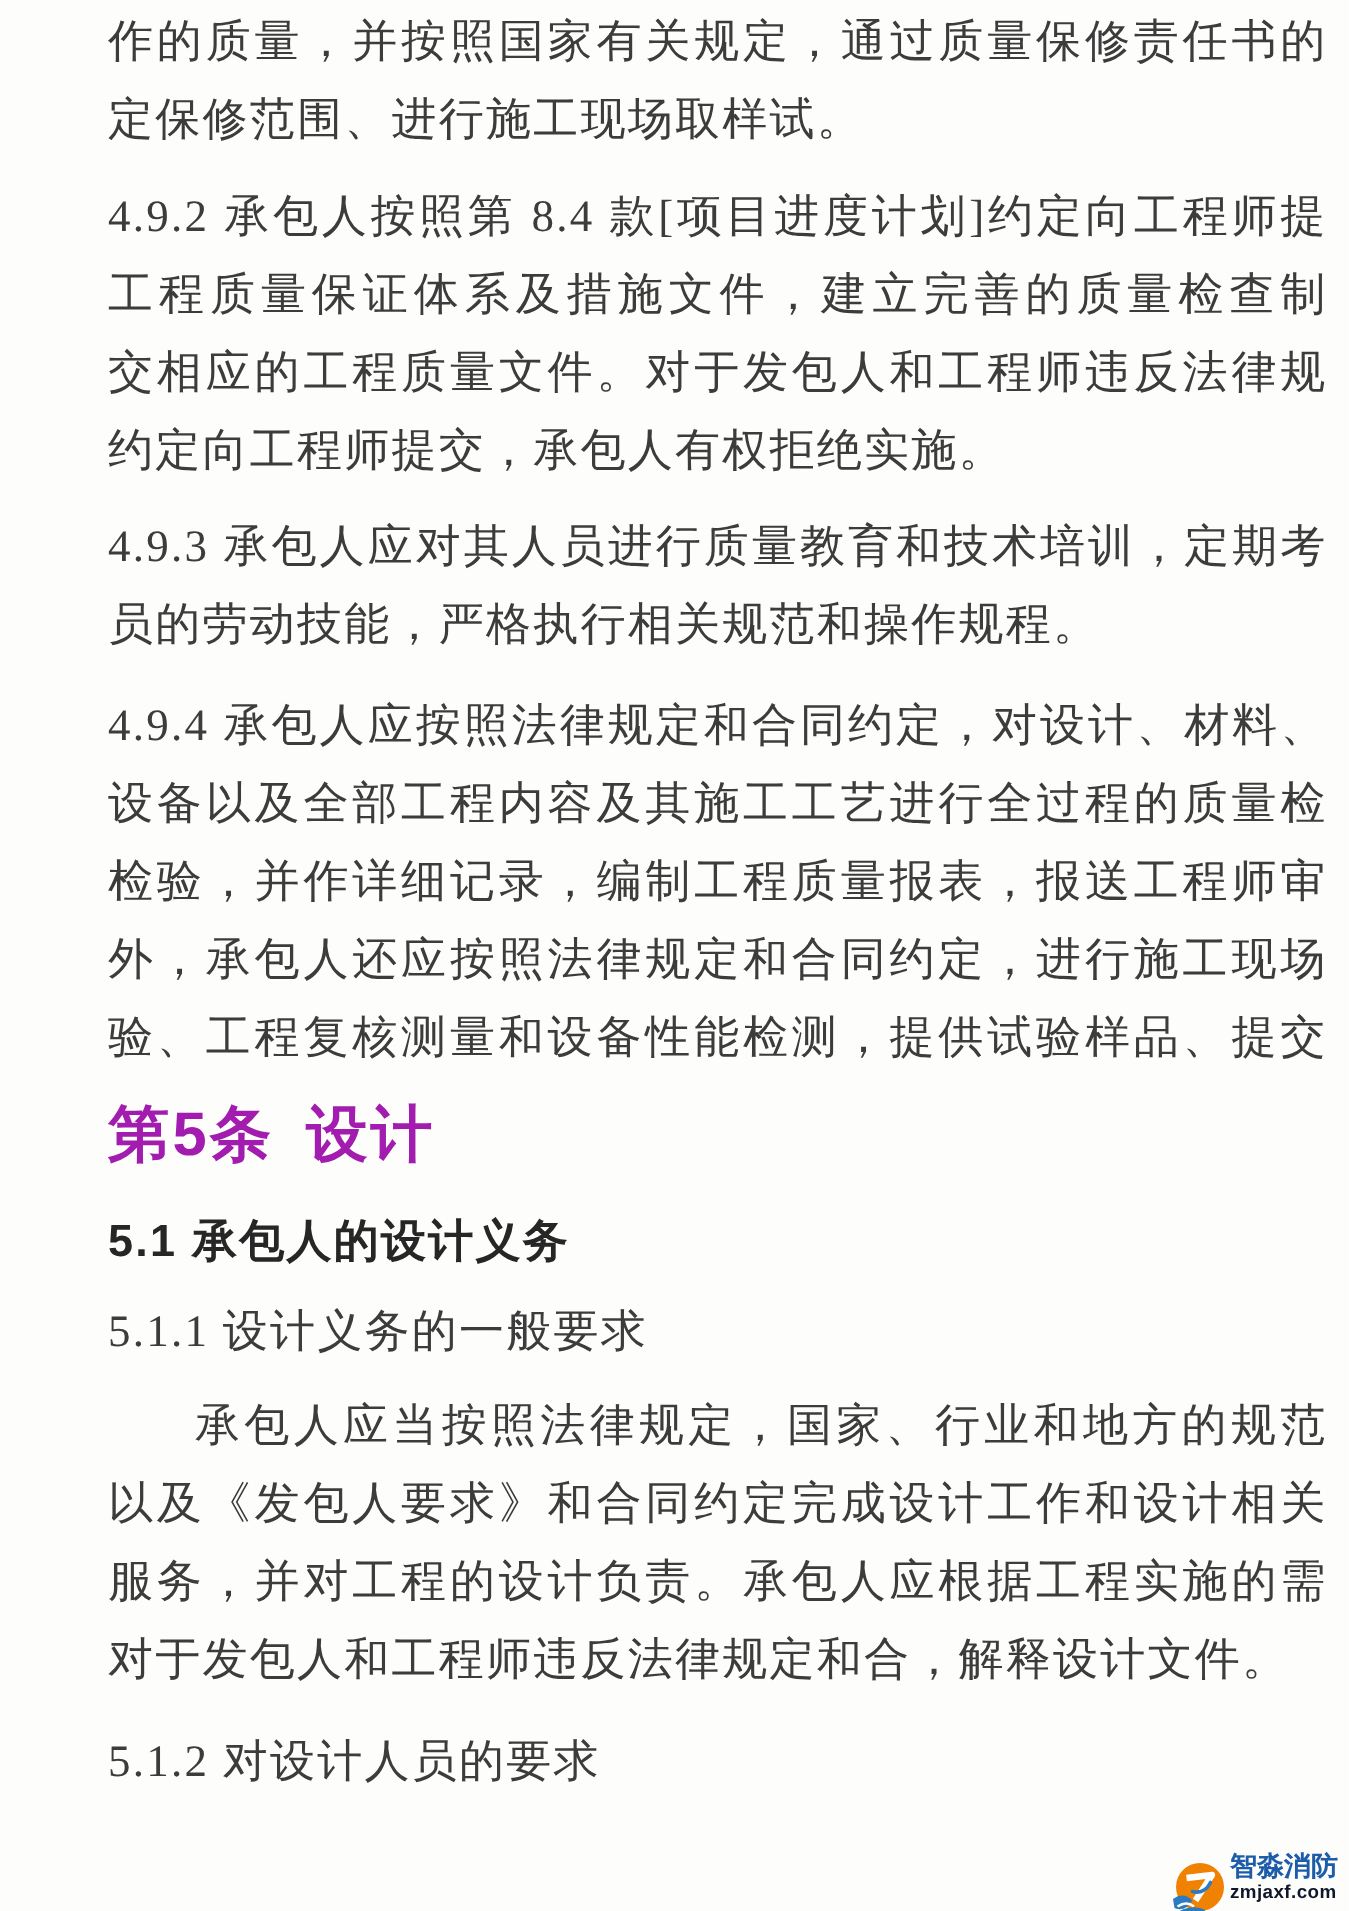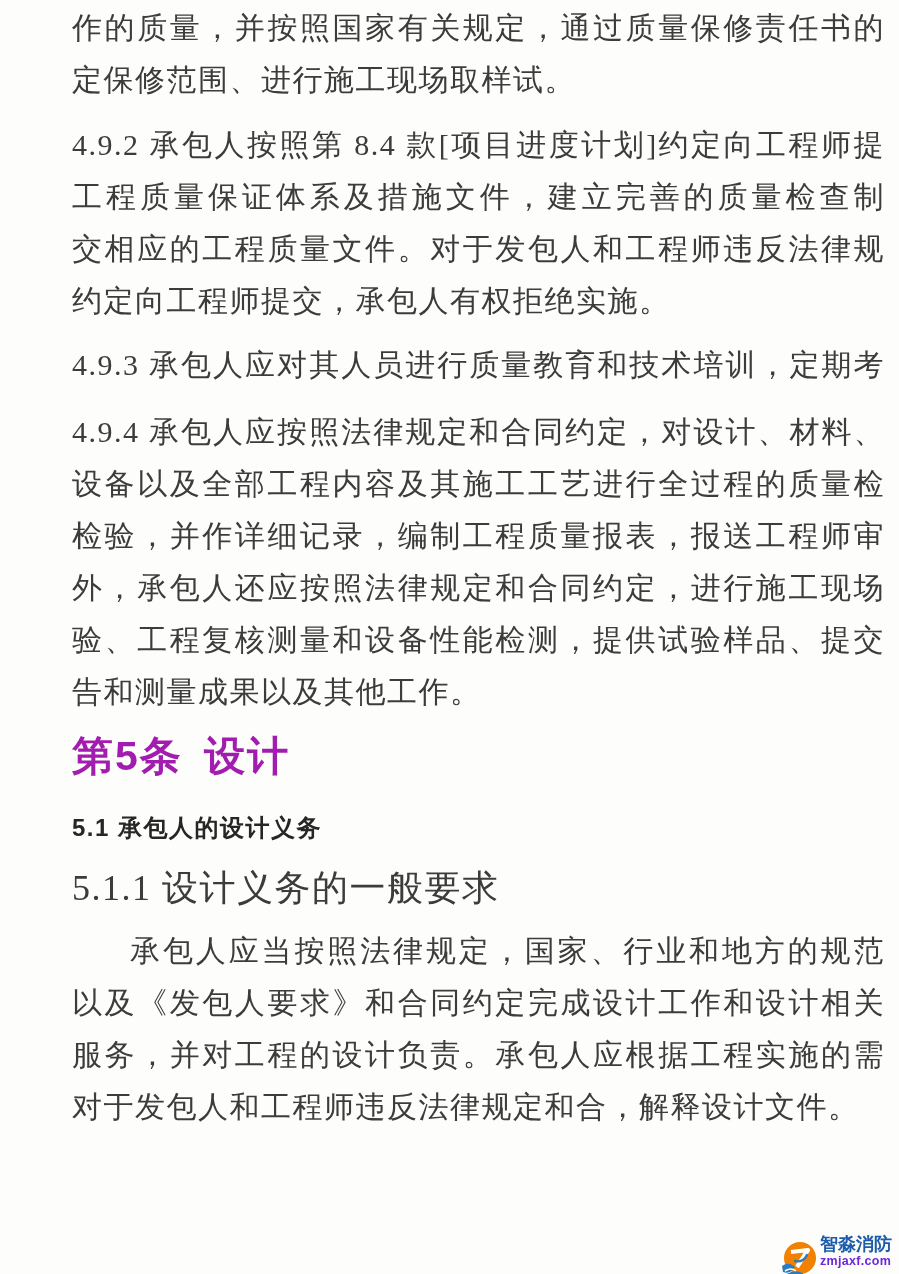--- a/index.html
+++ b/index.html
@@ -42,29 +42,29 @@
     line-height: 56px;
     height: 56px;
     color: #a21caf;
     letter-spacing: 2px;
     word-spacing: 8px;
   }
   .h-section {
     margin-top: 16px;
     font-family: "Liberation Sans", "DejaVu Sans", sans-serif;
     font-weight: bold;
-    font-size: 24px;
+    font-size: 30px;
     line-height: 56px;
     height: 56px;
     color: #262626;
     letter-spacing: 1.5px;
   }
   .h-sub {
     margin-top: 6px;
-    font-size: 36px;
+    font-size: 30px;
     line-height: 52px;
     height: 52px;
     letter-spacing: 1.5px;
     color: #3c3c3c;
   }
   .h-sub.gap-16 { margin-top: 16px; }
   .logo {
     position: absolute;
     left: 781px;
     top: 1234px;
@@ -80,21 +80,21 @@
     font-size: 18px;
     font-weight: bold;
     line-height: 20px;
     color: #1c5ca8;
     white-space: nowrap;
   }
   .logo-url {
     font-size: 12.5px;
     font-weight: bold;
     line-height: 15px;
-    color: #6d28d9;
+    color: #0f172a;
     letter-spacing: 0.3px;
     white-space: nowrap;
   }
 </style>
 </head>
 <body>
 
 <div class="page">
   <div class="content">
 
@@ -105,44 +105,45 @@
 
     <div class="para gap-13">
       <div class="line">4.9.2 承包人按照第 8.4 款[项目进度计划]约定向工程师提交</div>
       <div class="line">工程质量保证体系及措施文件，建立完善的质量检查制度，并提</div>
       <div class="line">交相应的工程质量文件。对于发包人和工程师违反法律规定和合</div>
       <div class="line end">约定向工程师提交，承包人有权拒绝实施。</div>
     </div>
 
     <div class="para gap-12">
       <div class="line">4.9.3 承包人应对其人员进行质量教育和技术培训，定期考核人</div>
+      <div class="line end">员的劳动技能，严格执行相关规范和操作规程。</div>
     </div>
 
     <div class="para gap-15">
       <div class="line">4.9.4 承包人应按照法律规定和合同约定，对设计、材料、工程</div>
       <div class="line">设备以及全部工程内容及其施工工艺进行全过程的质量检查和</div>
       <div class="line">检验，并作详细记录，编制工程质量报表，报送工程师审查。此</div>
       <div class="line">外，承包人还应按照法律规定和合同约定，进行施工现场取样试</div>
       <div class="line">验、工程复核测量和设备性能检测，提供试验样品、提交试验报</div>
-      <div class="line end">告和测量成果以及其他工作。</div>
     </div>
 
     <div class="h-article">第5条 设计</div>
 
     <div class="h-section">5.1 承包人的设计义务</div>
 
     <div class="h-sub">5.1.1 设计义务的一般要求</div>
 
     <div class="para gap-11">
       <div class="line indent">承包人应当按照法律规定，国家、行业和地方的规范和标准，</div>
       <div class="line">以及《发包人要求》和合同约定完成设计工作和设计相关的其他</div>
       <div class="line">服务，并对工程的设计负责。承包人应根据工程实施的需要及时</div>
       <div class="line end">对于发包人和工程师违反法律规定和合，解释设计文件。</div>
     </div>
 
+    <div class="h-sub gap-16">5.1.2 对设计人员的要求</div>
 
   </div>
 
   <div class="logo">
     <span class="logo-icon">
       <svg width="36" height="36" viewBox="0 0 36 36">
         <circle cx="19" cy="17" r="16" fill="#f18101"></circle>
         <path d="M10 11 L27 9 L16 26" stroke="#ffffff" stroke-width="4.2" fill="none" stroke-linejoin="round"></path>
         <path d="M14 20 Q22 22 26 14" stroke="#2b7bc0" stroke-width="2.4" fill="none" stroke-linecap="round"></path>
         <path d="M1 25 Q8 20 14 26 Q9 34 2 31 Z" fill="#2b7bc0"></path>

